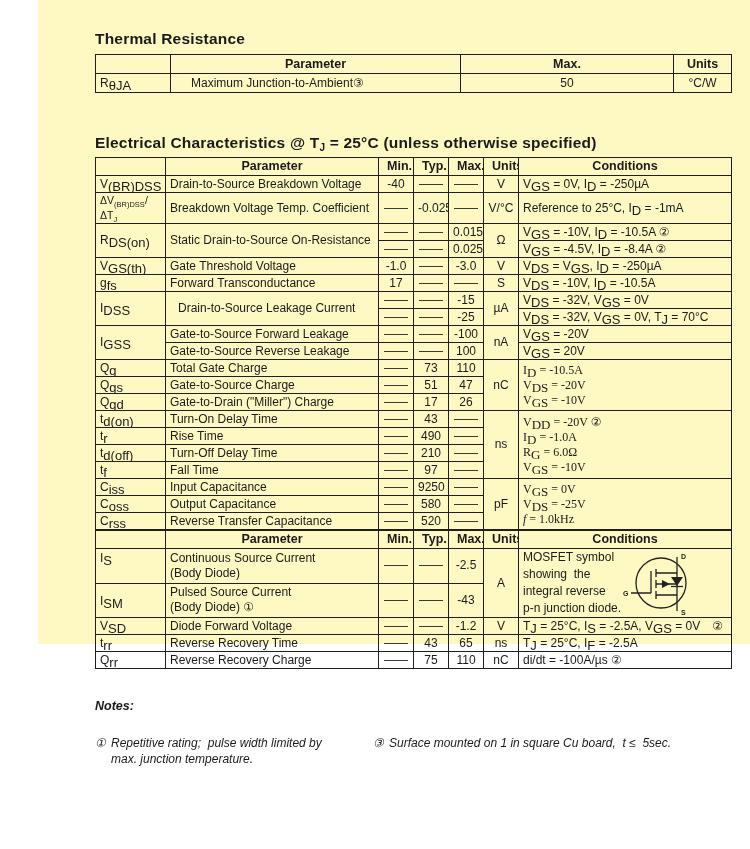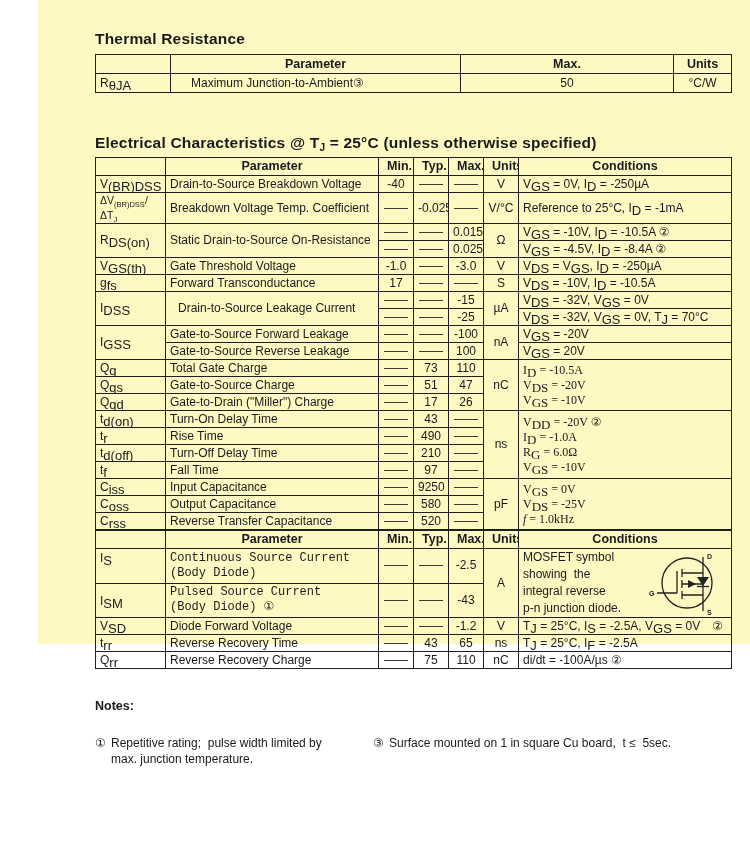--- a/index.html
+++ b/index.html
@@ -18,27 +18,27 @@
   .sym { text-align: left; padding-left: 4px; }
   .sym-sm { font-size: 10.5px; }
   .sym-sm sub { font-size: 7.5px; }
   sub { font-size: 13px; vertical-align: -2.5px; line-height: 0; }
   .par { text-align: left; padding-left: 6px; }
   .val, .unit { text-align: center; padding: 0 1px; }
   .cond { text-align: left; padding-left: 7px; }
   .cond-multi { line-height: 17px; font-family: Liberation Serif, serif; }
   .fr { float: right; margin-right: 4px; }
   tr.tall td { height: 34px; }
-  .two-line { line-height: 16px; font-family: Liberation Mono, monospace; }
+  .two-line { line-height: 16px; }
   .mos-cell { padding: 0 2px 0 7px; }
-  .mos-wrap { display: flex; justify-content: space-between; align-items: center; }
+  .mos-wrap { display: flex; align-items: center; }
   .mos-text { line-height: 17px; white-space: pre-wrap; }
   .mos-svg { display: block; flex: 0 0 auto; }
 
-  .notes { margin-top: 30px; font-size: 12px; }
+  .notes { margin-top: 30px; font-size: 12px; font-style: italic; }
   .notes-title { font-weight: bold; font-size: 12.5px; }
   .notes-grid { position: relative; margin-top: 22px; }
   .note { display: flex; align-items: flex-start; line-height: 16px; }
   .note-marker { flex: 0 0 16px; }
   .note-text { white-space: pre-wrap; }
   .note-1 { width: 278px; }
   .note-3 { position: absolute; left: 278px; top: 0; width: 358px; }
 </style>
 </head>
 <body>

